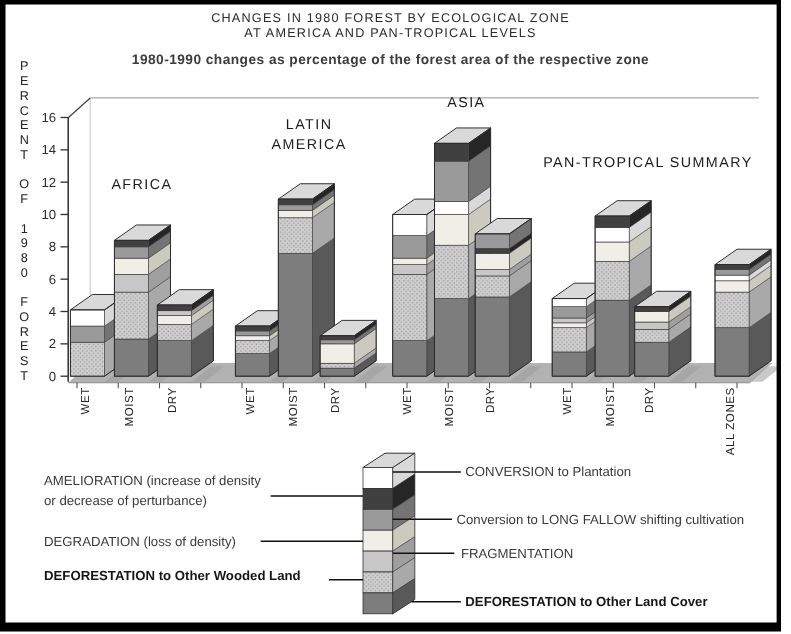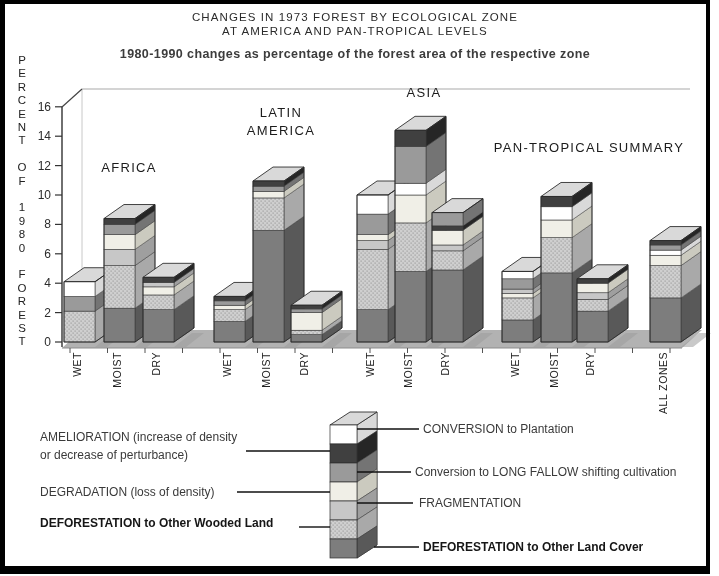--- a/index.html
+++ b/index.html
@@ -12,21 +12,21 @@
   .subtitle{margin-top:9px;font-size:12.5px;font-weight:bold;letter-spacing:0.4px;color:#3c3c3c;}
   svg{position:absolute;left:0;top:0;z-index:1;}
   text{font-family:"Liberation Sans","DejaVu Sans",sans-serif;}
 </style>
 </head>
 <body>
 
 <div class="page">
   <div class="frame"></div>
   <div class="titles">
-    <div class="title-line">CHANGES IN 1973 FOREST BY ECOLOGICAL ZONE</div>
+    <div class="title-line">CHANGES IN 1980 FOREST BY ECOLOGICAL ZONE</div>
     <div class="title-line">AT AMERICA AND PAN-TROPICAL LEVELS</div>
     <div class="subtitle">1980-1990 changes as percentage of the forest area of the respective zone</div>
   </div>
   <svg id="chart" width="719" height="576" viewBox="0 0 719 576">
       <defs>
         <pattern id="stip" width="4" height="4" patternUnits="userSpaceOnUse">
           <rect x="0" y="0" width="4" height="4" fill="#cfcfcf"></rect>
           <rect x="0.5" y="0.5" width="1.2" height="1.2" fill="#9b9b9b"></rect>
           <rect x="2.5" y="2.5" width="1.2" height="1.2" fill="#9b9b9b"></rect>
         </pattern>

